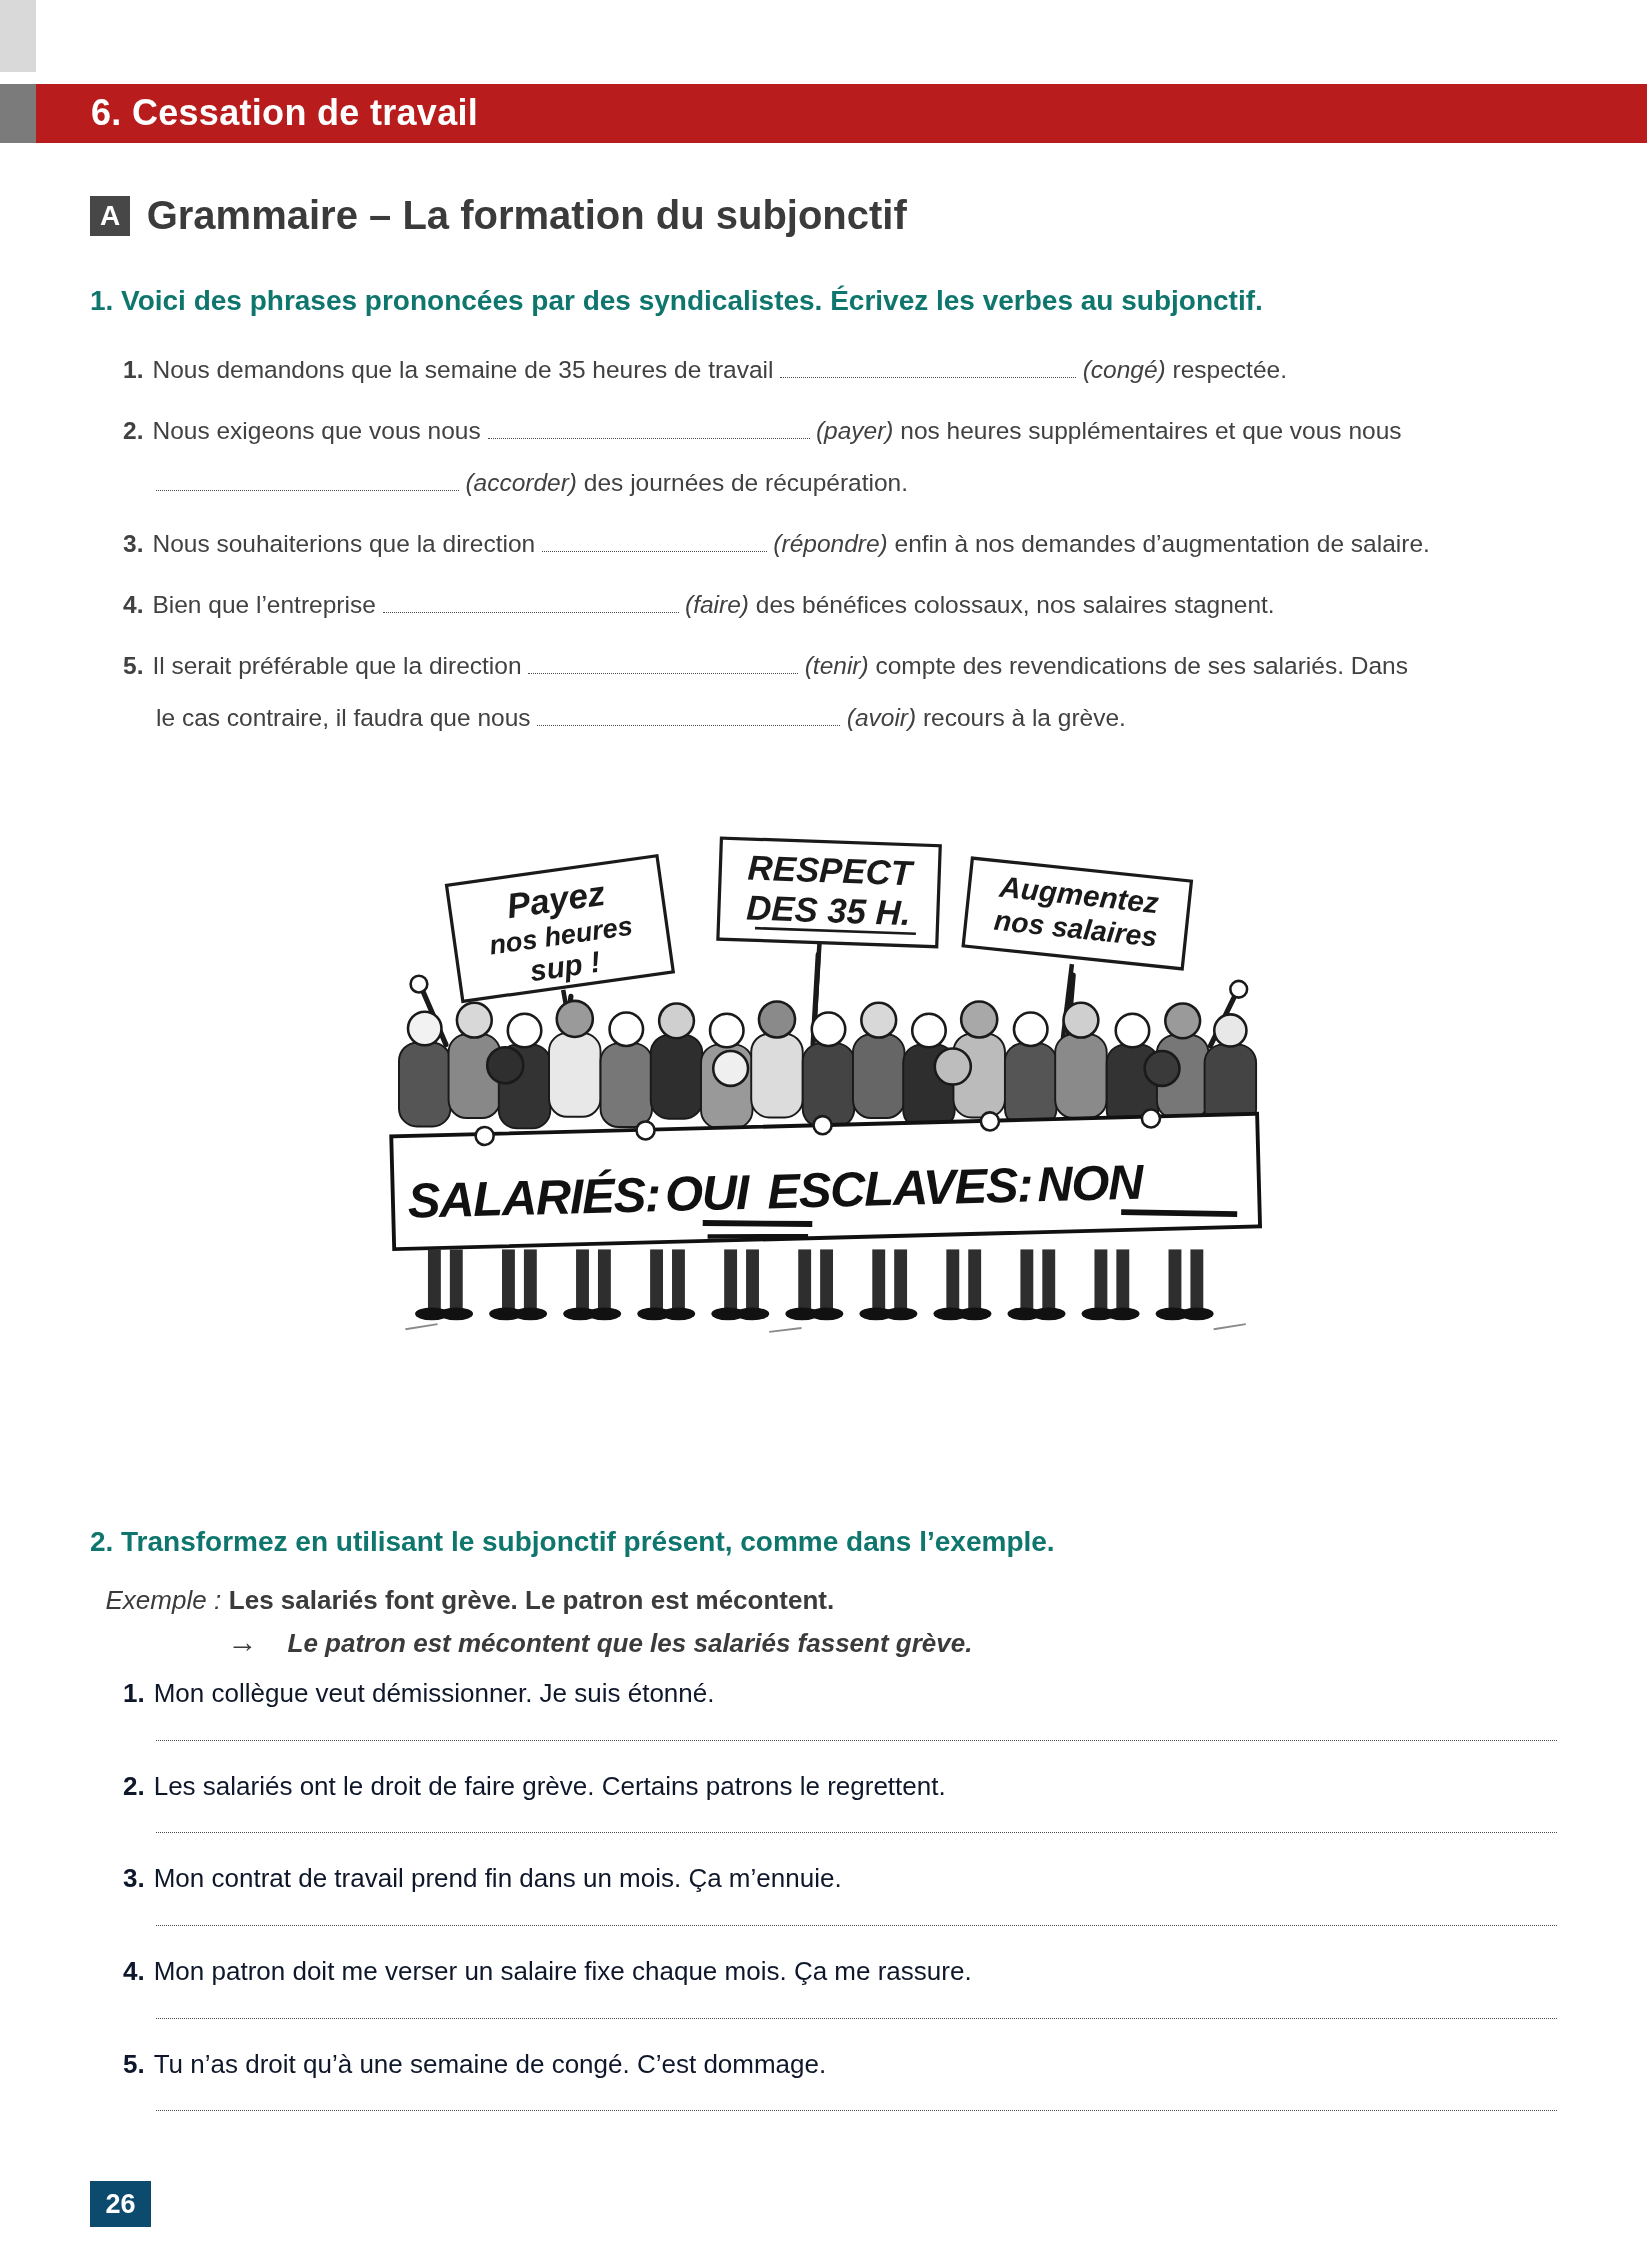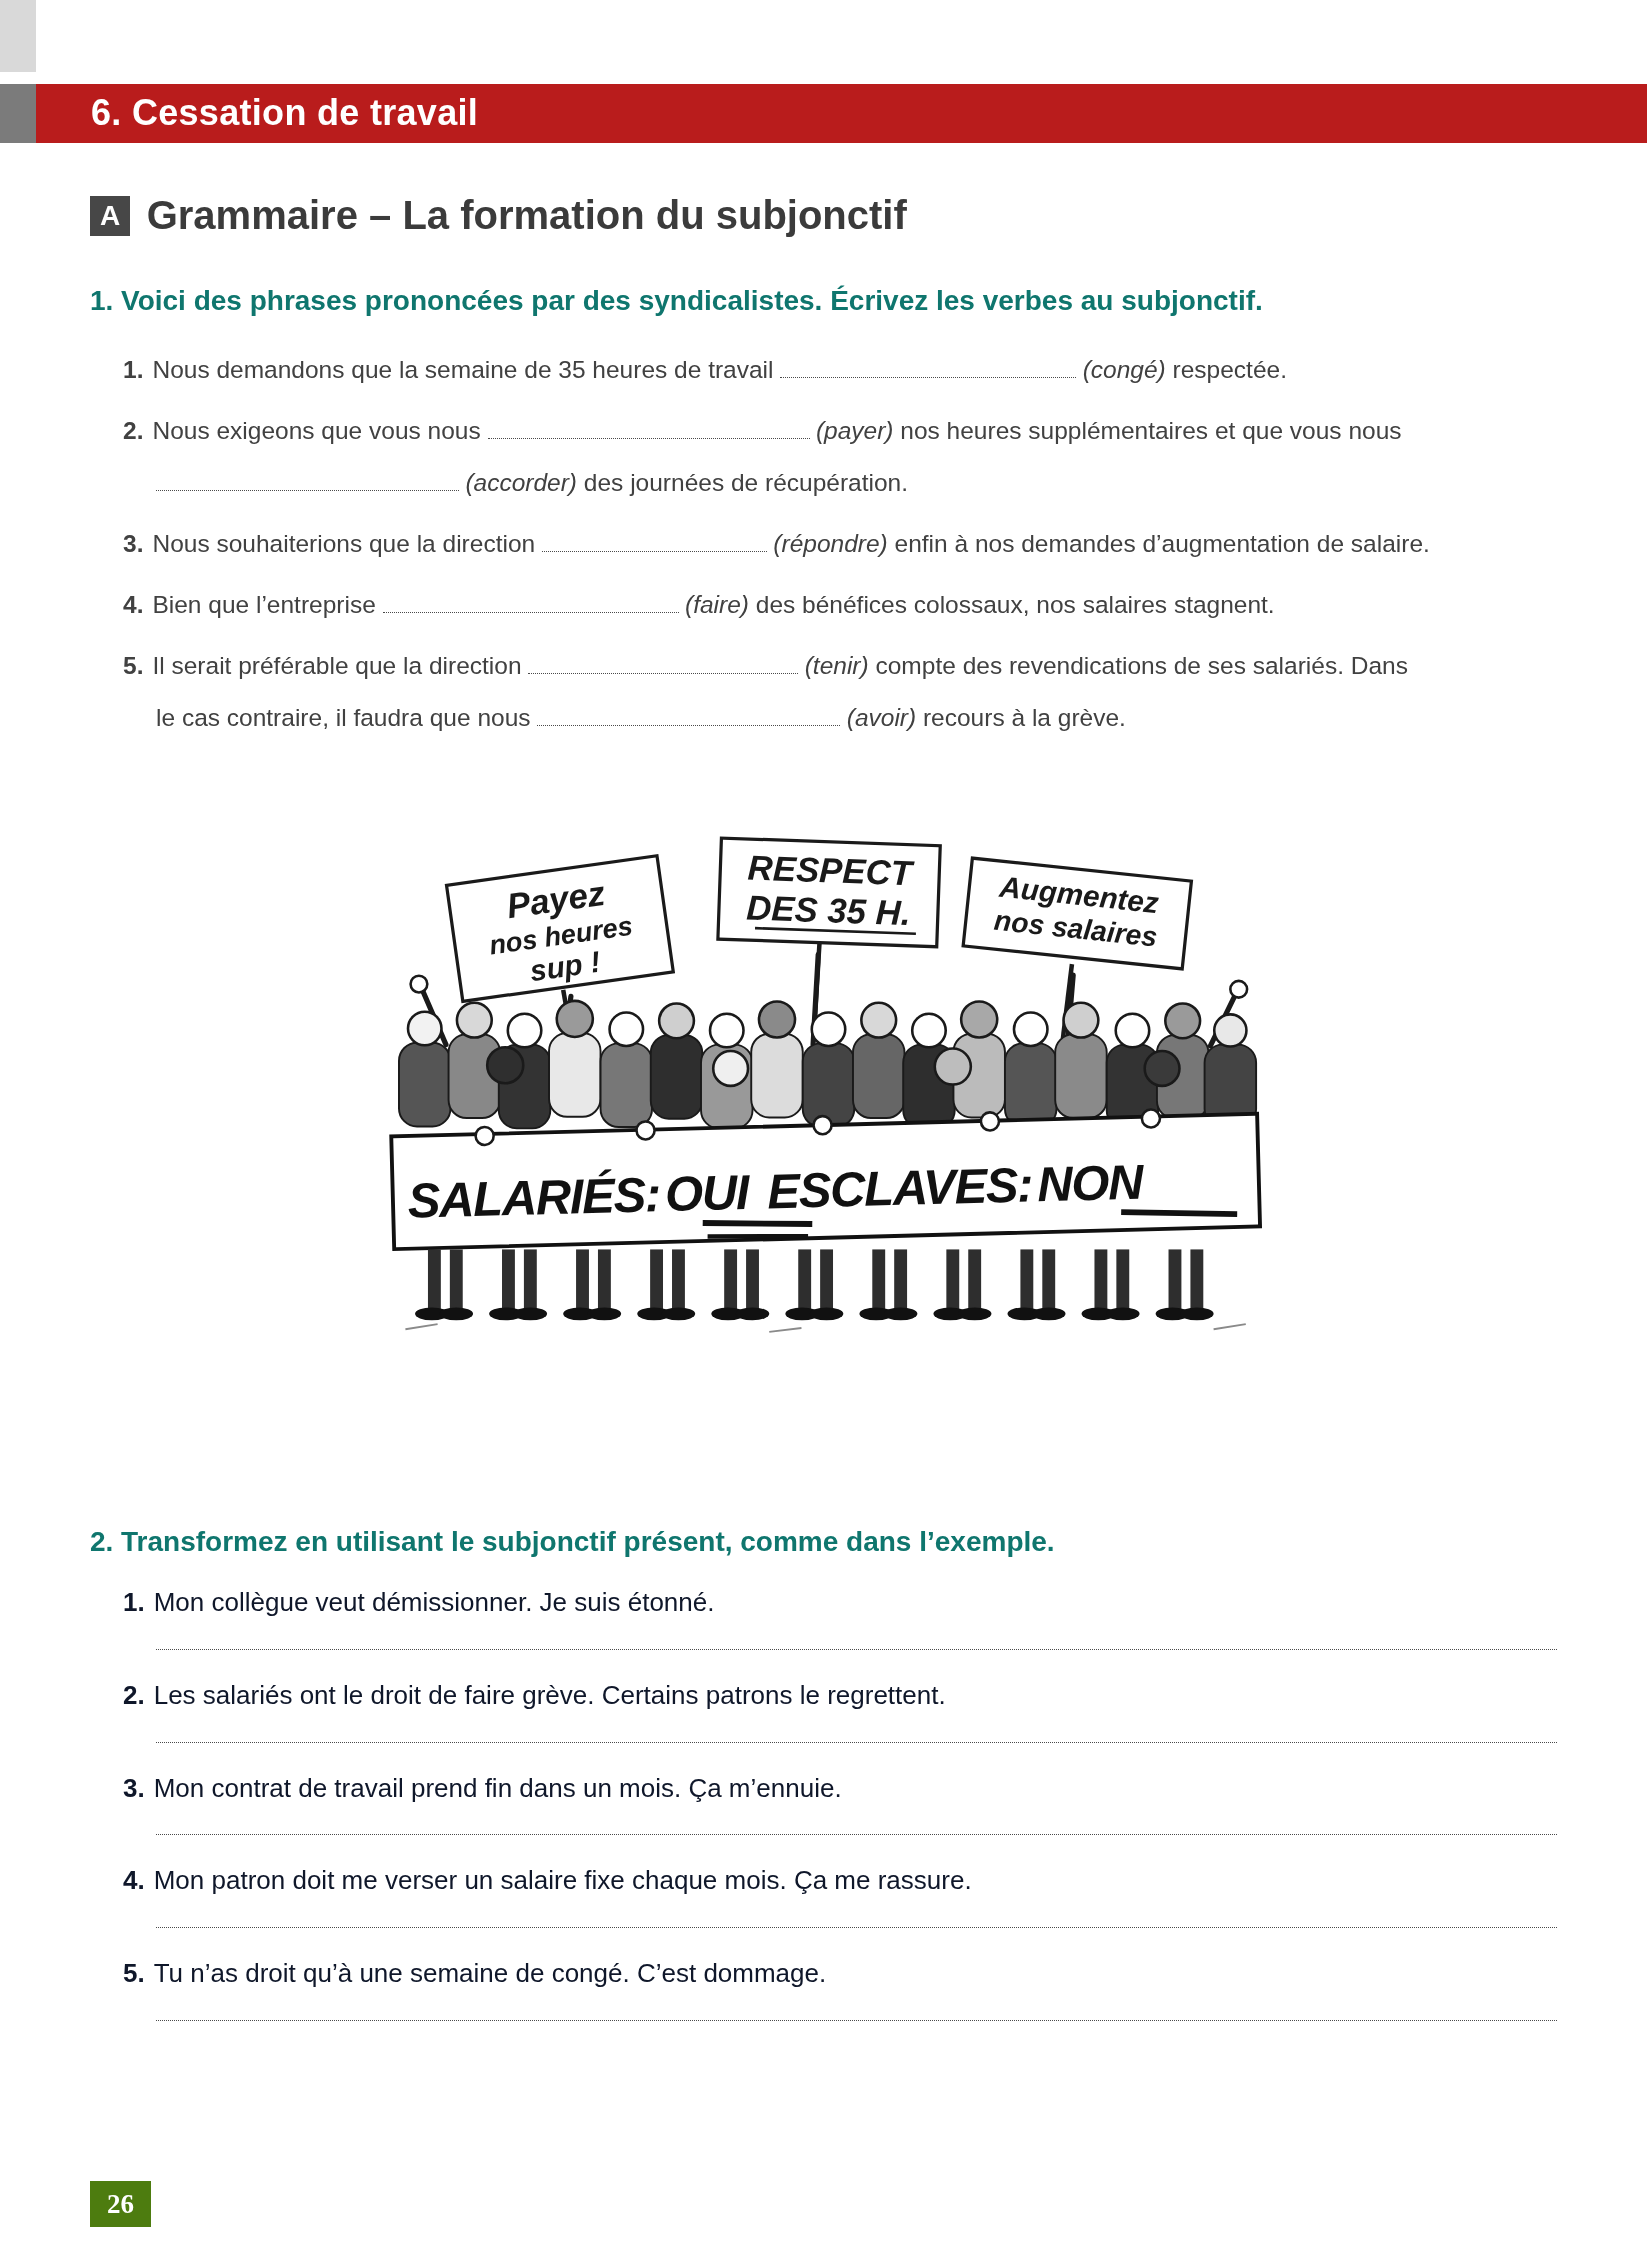--- a/index.html
+++ b/index.html
@@ -38,22 +38,22 @@
   .example-sentence { font-weight:bold; margin-left:7.7px; }
   .example-answer-row { margin-left:122px; margin-top:9px; display:flex; align-items:baseline; gap:30px; }
   .example-arrow { font-size:30px; font-weight:bold; font-style:normal; }
   .example-answer { font-weight:bold; font-style:italic; }
 
   .ex2-items { font-size:26px; color:#0f172a; }
   .ex2-item { padding-left:66px; text-indent:-33px; margin-bottom:28px; line-height:1.35; }
   .answer-line { height:19.3px; border-bottom:1.9px dotted #4a4a4a; text-indent:0; margin-top:10.3px; }
 
   .page-number { position:absolute; left:90px; top:2181px; width:61px; height:46px;
-    background:#4d7c0f; color:#ffffff; font-size:27px; font-weight:bold;
-    display:flex; align-items:center; justify-content:center;font-family:Liberation Serif, serif; }
+    background:#0c4a6e; color:#ffffff; font-size:27px; font-weight:bold;
+    display:flex; align-items:center; justify-content:center; }
 </style>
 </head>
 <body>
 
 <div class="page">
 
   <div class="corner-tab"></div>
 
   <header class="header-bar">
     <div class="header-accent"></div>
@@ -210,20 +210,29 @@
           <line x1="620" y1="776" x2="670" y2="770"></line>
           <line x1="1310" y1="772" x2="1360" y2="764"></line>
         </g>
       </svg>
     </div>
 
     <div class="ex-heading">
       <span class="ex-num">2.</span><span>Transformez en utilisant le subjonctif présent, comme dans l’exemple.</span>
     </div>
 
+    <div class="example-block">
+      <div class="example-row">
+        <span class="example-label">Exemple :</span><span class="example-sentence">Les salariés font grève. Le patron est mécontent.</span>
+      </div>
+      <div class="example-answer-row">
+        <span class="example-arrow">→</span>
+        <span class="example-answer">Le patron est mécontent que les salariés fassent grève.</span>
+      </div>
+    </div>
 
     <div id="ex2-items" class="ex2-items">
         <div class="ex2-item"><span class="item-num">1.</span><span>Mon collègue veut démissionner. Je suis étonné.</span><div class="answer-line"></div></div>
         <div class="ex2-item"><span class="item-num">2.</span><span>Les salariés ont le droit de faire grève. Certains patrons le regrettent.</span><div class="answer-line"></div></div>
         <div class="ex2-item"><span class="item-num">3.</span><span>Mon contrat de travail prend fin dans un mois. Ça m’ennuie.</span><div class="answer-line"></div></div>
         <div class="ex2-item"><span class="item-num">4.</span><span>Mon patron doit me verser un salaire fixe chaque mois. Ça me rassure.</span><div class="answer-line"></div></div>
         <div class="ex2-item"><span class="item-num">5.</span><span>Tu n’as droit qu’à une semaine de congé. C’est dommage.</span><div class="answer-line"></div></div>
       </div>
 
   </main>

